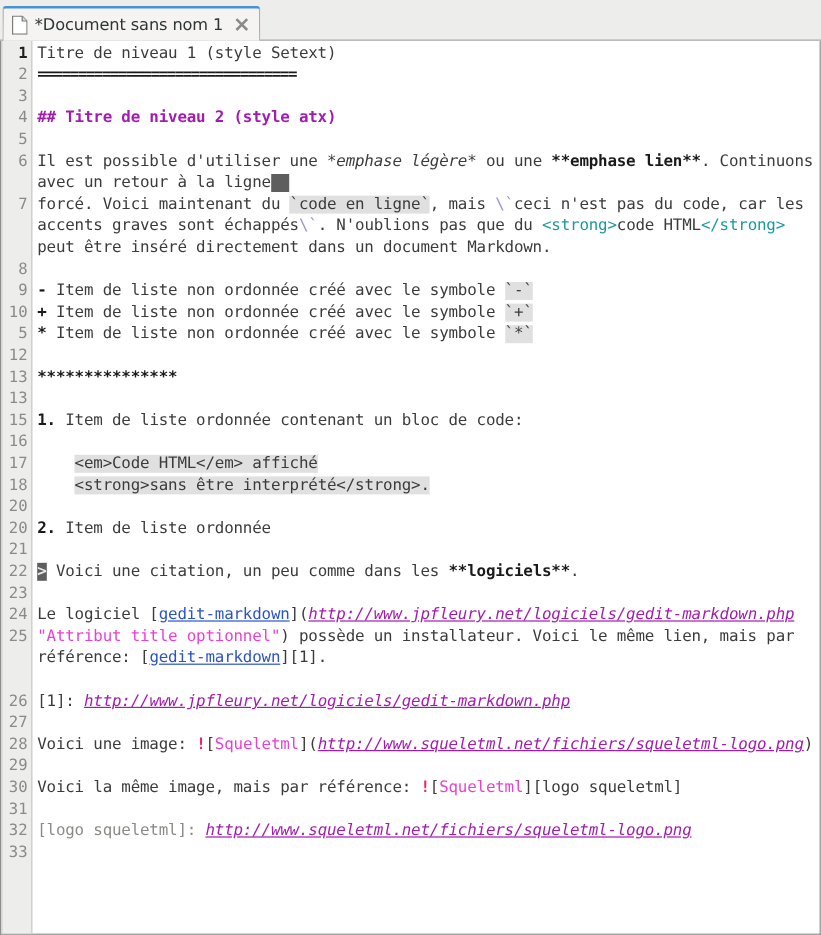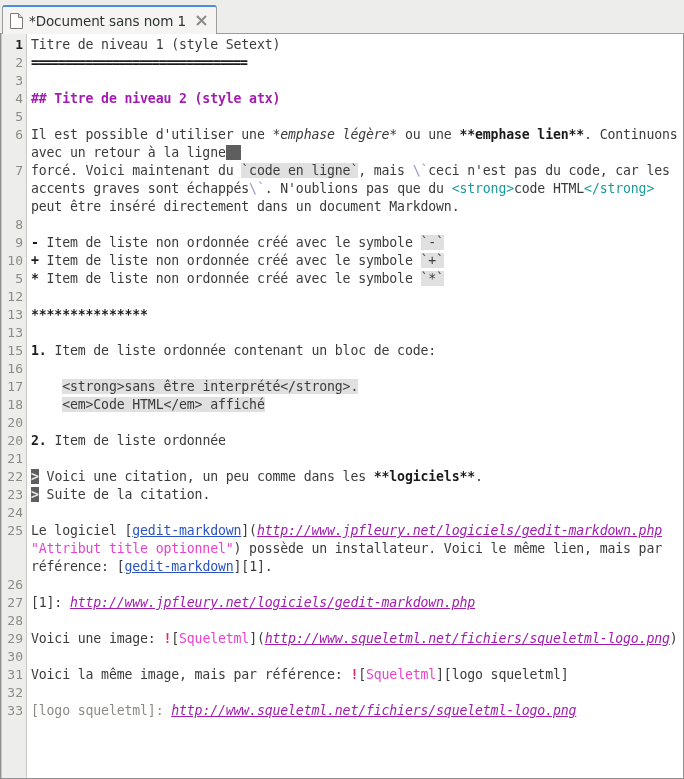--- a/index.html
+++ b/index.html
@@ -219,27 +219,26 @@
         <div class="row"><span>forcé. Voici maintenant du </span><span class="codespan">`code en ligne`</span><span>, mais </span><span class="esc">\`</span><span>ceci n'est pas du code, car les accents graves sont échappés</span><span class="esc">\`</span><span>. N'oublions pas que du </span><span class="tag">&lt;strong&gt;</span><span>code HTML</span><span class="tag">&lt;/strong&gt;</span><span> peut être inséré directement dans un document Markdown.</span></div>
         <div class="row">&nbsp;</div>
         <div class="row"><span class="ulmark">- </span><span>Item de liste non ordonnée créé avec le symbole </span><span class="codespan">`-`</span></div>
         <div class="row"><span class="ulmark">+ </span><span>Item de liste non ordonnée créé avec le symbole </span><span class="codespan">`+`</span></div>
         <div class="row"><span class="ulmark">* </span><span>Item de liste non ordonnée créé avec le symbole </span><span class="codespan">`*`</span></div>
         <div class="row">&nbsp;</div>
         <div class="row"><span class="hr">***************</span></div>
         <div class="row">&nbsp;</div>
         <div class="row"><span class="olmark">1. </span><span>Item de liste ordonnée contenant un bloc de code:</span></div>
         <div class="row">&nbsp;</div>
+        <div class="row"><span>    </span><span class="codeblock">&lt;em&gt;Code HTML&lt;/em&gt; affiché</span></div>
         <div class="row"><span>    </span><span class="codeblock">&lt;strong&gt;sans être interprété&lt;/strong&gt;.</span></div>
-        <div class="row"><span>    </span><span class="codeblock">&lt;em&gt;Code HTML&lt;/em&gt; affiché</span></div>
         <div class="row">&nbsp;</div>
         <div class="row"><span class="olmark">2. </span><span>Item de liste ordonnée</span></div>
         <div class="row">&nbsp;</div>
         <div class="row"><span class="quote">&gt;</span><span> Voici une citation, un peu comme dans les </span><span class="b">**logiciels**</span><span>.</span></div>
-        <div class="row"><span class="quote">&gt;</span><span> Suite de la citation.</span></div>
         <div class="row">&nbsp;</div>
         <div class="row"><span>Le logiciel [</span><span class="linktext">gedit-markdown</span><span>](</span><span class="url">http://www.jpfleury.net/logiciels/gedit-markdown.php</span><span> </span><span class="title">"Attribut title optionnel"</span><span>) possède un installateur. Voici le même lien, mais par référence: [</span><span class="linktext">gedit-markdown</span><span>][1].</span></div>
         <div class="row">&nbsp;</div>
         <div class="row"><span>[1]: </span><span class="url">http://www.jpfleury.net/logiciels/gedit-markdown.php</span></div>
         <div class="row">&nbsp;</div>
         <div class="row"><span>Voici une image: </span><span class="bang">!</span><span>[</span><span class="alt">Squeletml</span><span>](</span><span class="url">http://www.squeletml.net/fichiers/squeletml-logo.png</span><span>)</span></div>
         <div class="row">&nbsp;</div>
         <div class="row"><span>Voici la même image, mais par référence: </span><span class="bang">!</span><span>[</span><span class="alt">Squeletml</span><span>][logo squeletml]</span></div>
         <div class="row">&nbsp;</div>
         <div class="row"><span class="ref">[logo squeletml]: </span><span class="url">http://www.squeletml.net/fichiers/squeletml-logo.png</span></div>

